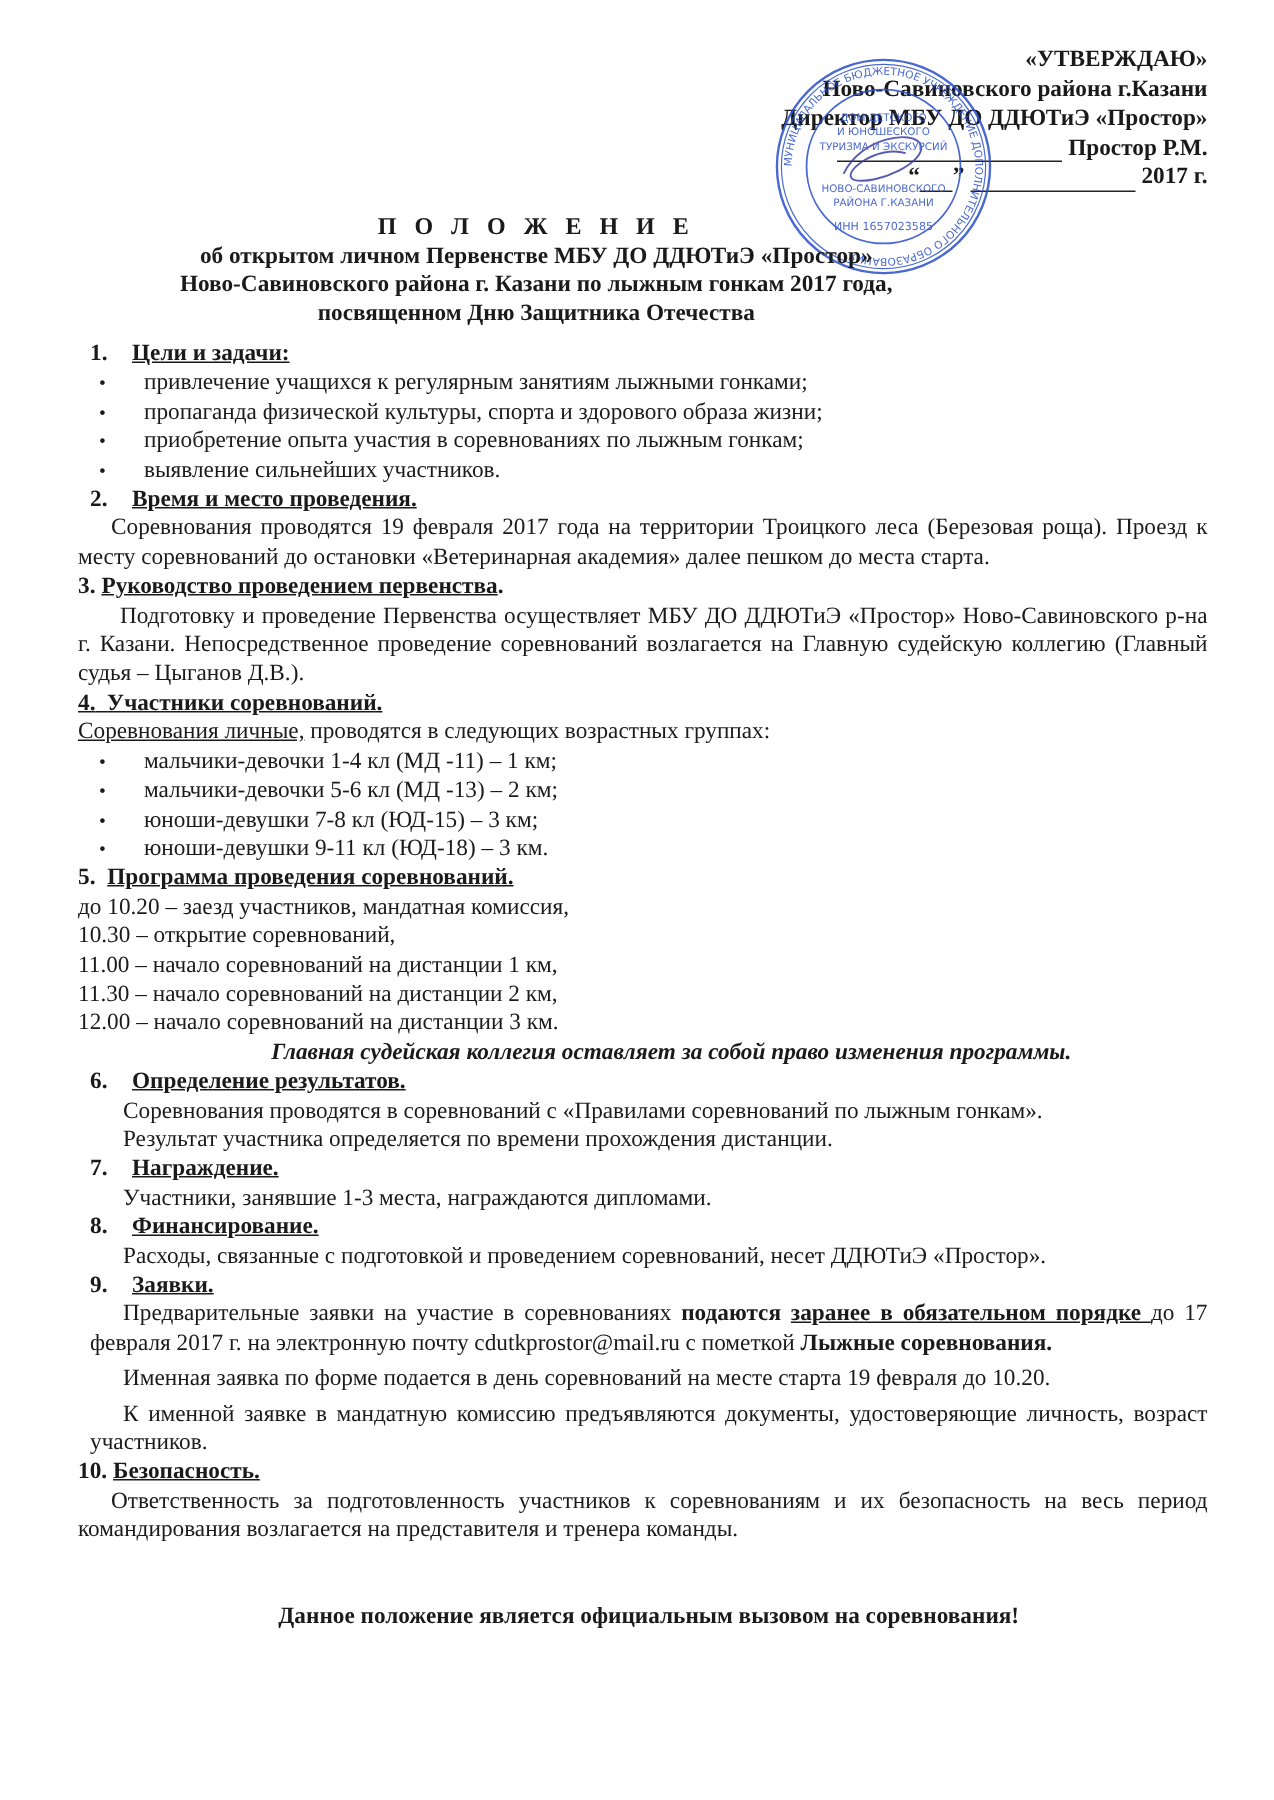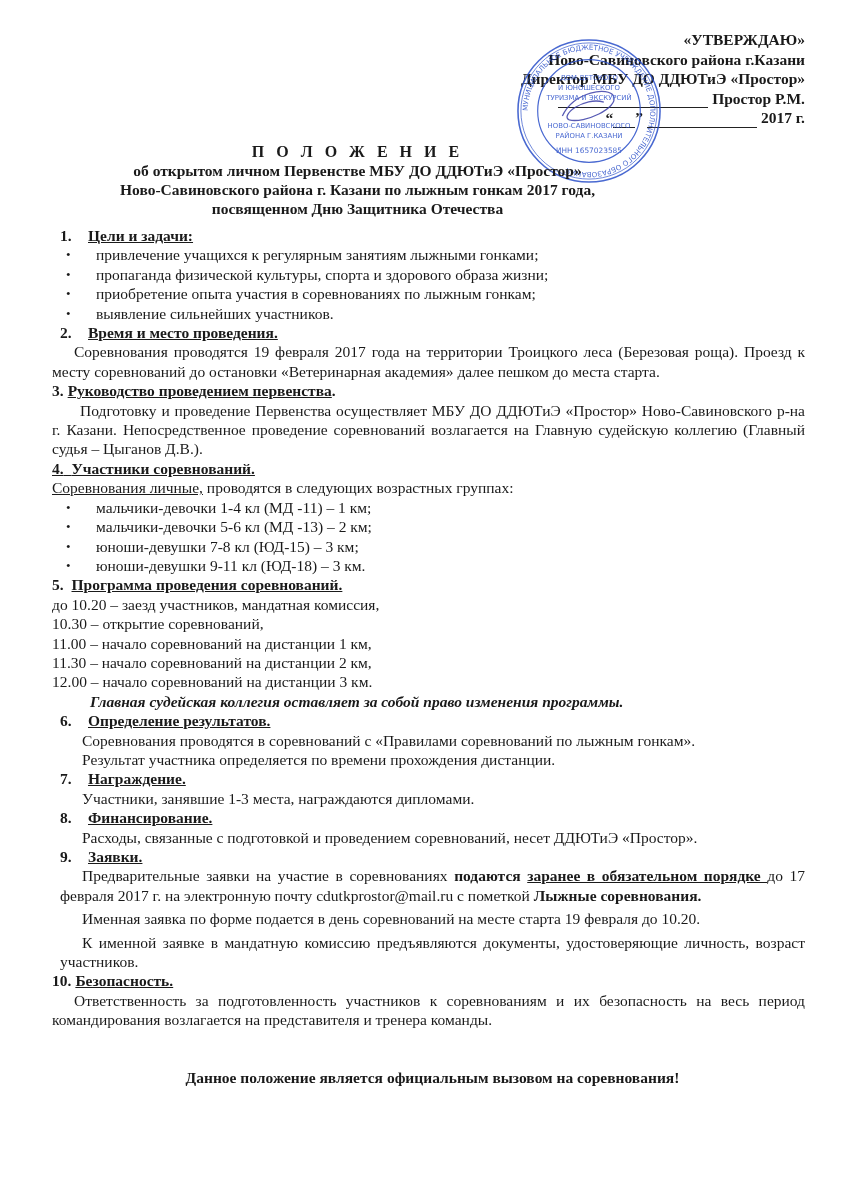--- a/index.html
+++ b/index.html
@@ -27,21 +27,21 @@
   .heading .num { display: inline-block; width: 28px; padding-left: 8px; }
   .heading .num.tight { width: auto; padding-left: 0; margin-right: 4px; }
   .heading .txt { text-decoration: underline; }
   .heading.outdent { margin-left: -8px; }
   .bullet { position: relative; padding-left: 36px; margin-left: 0; }
   .bullet::before { content: "•"; position: absolute; left: 6px; top: 0; font-size: 13px; }
   .para { text-indent: 22px; text-align: justify; }
   .indent-block { padding-left: 22px; }
   .u { text-decoration: underline; }
   .b { font-weight: bold; }
-  .italic-note { font-weight: bold; font-style: italic; padding-left: 30px; }
+  .italic-note { font-weight: bold; font-style: italic; text-align: center; padding-left: 30px; }
   .schedule-line { margin-left: -8px; }
   .spacer { height: 20px; }
   .closing { font-weight: bold; text-align: center; margin-top: 18px; }
 </style>
 </head>
 <body>
 
 <div class="approval">
   <span class="line">«УТВЕРЖДАЮ»</span>
   <span class="line">Ново-Савиновского района г.Казани</span>

